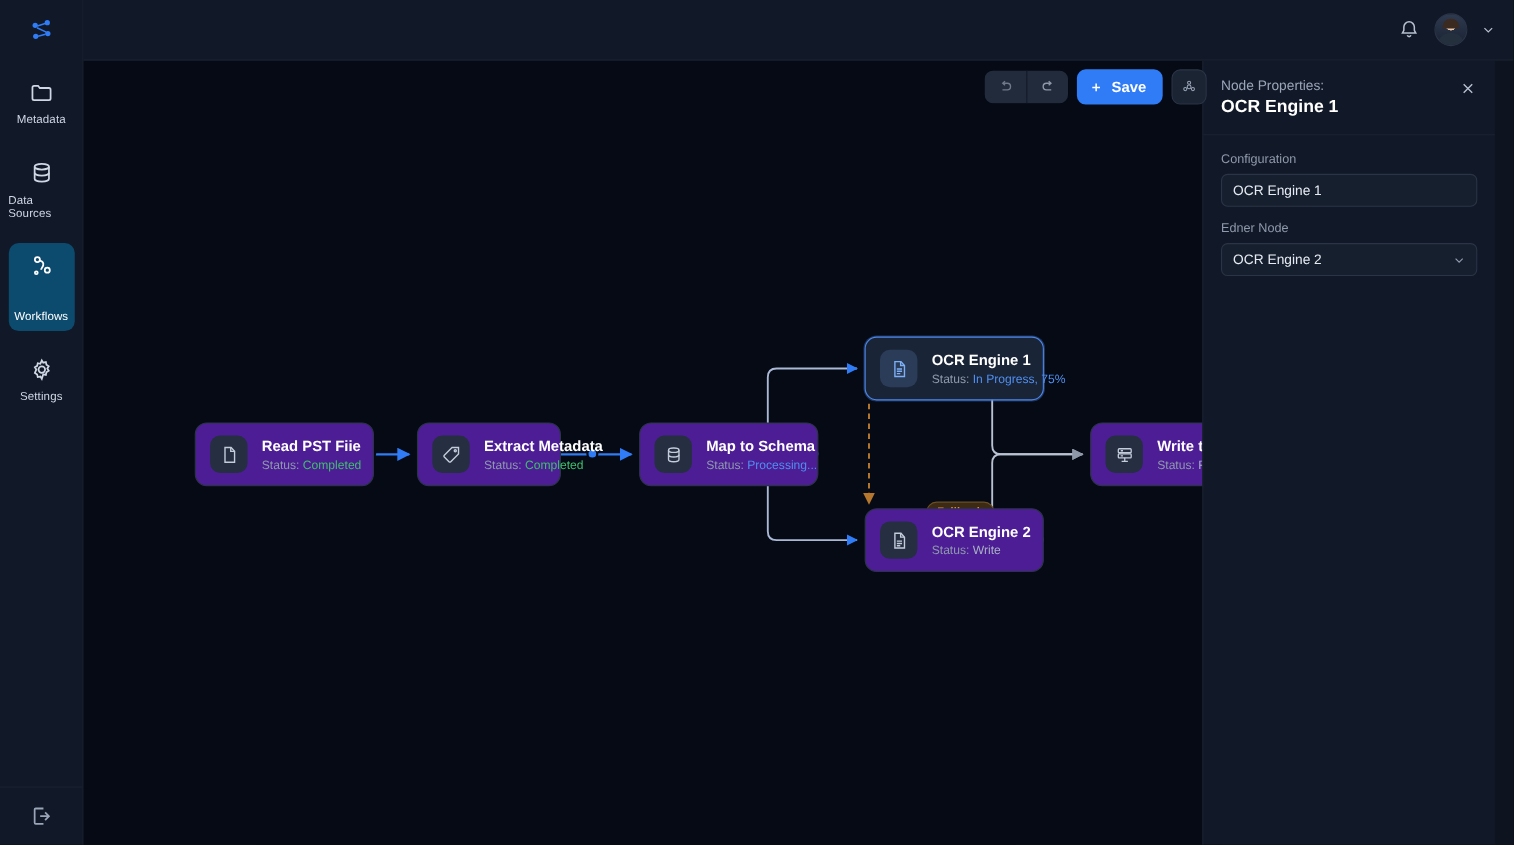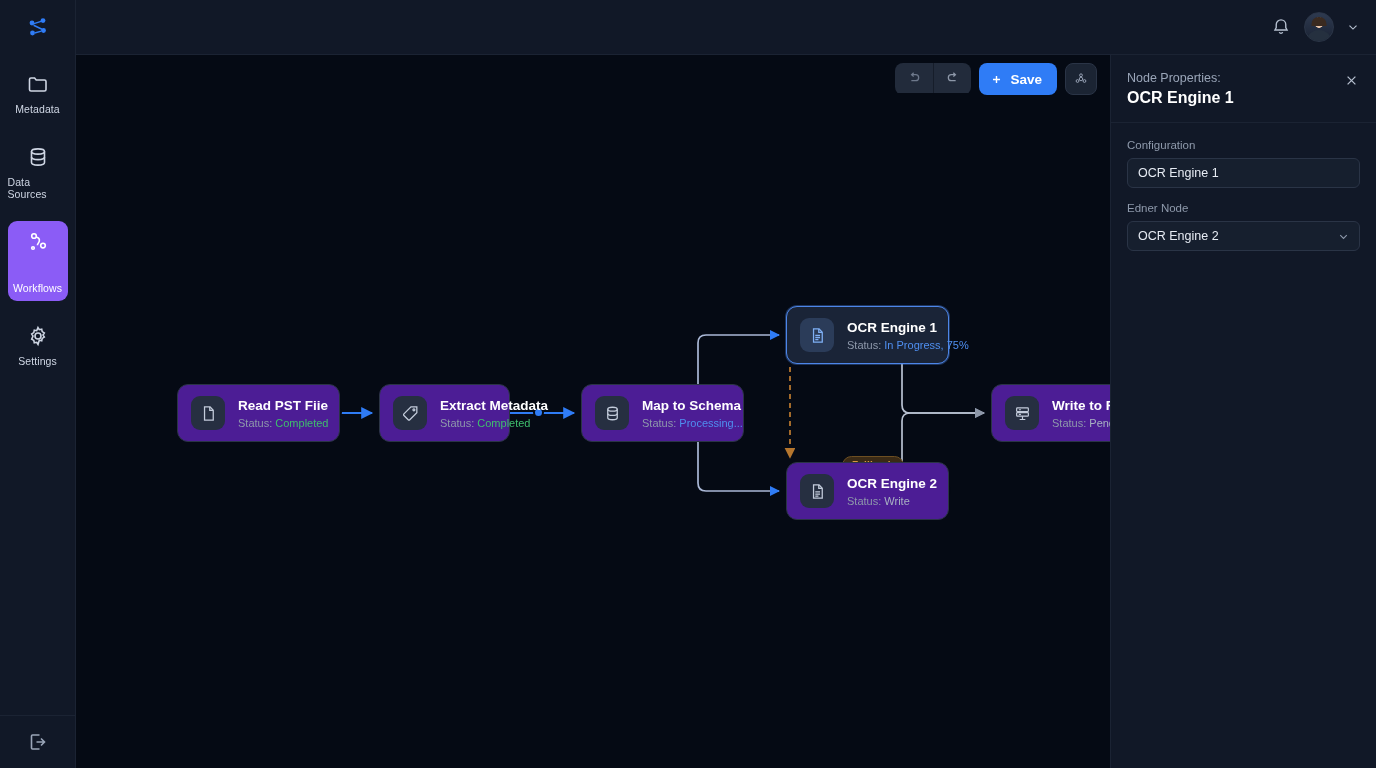--- a/index.html
+++ b/index.html
@@ -19,21 +19,21 @@
     display: flex; flex-direction: column; align-items: center;
     flex: 0 0 76px;
   }
   .rail-logo { height: 55px; display: flex; align-items: center; justify-content: center; width: 100%; }
   .rail-nav { margin-top: 8px; width: 100%; display: flex; flex-direction: column; align-items: center; }
   .rail-item {
     width: 60px; padding: 9px 0 7px; margin-bottom: 14px;
     display: flex; flex-direction: column; align-items: center; gap: 7px;
     border-radius: 9px; cursor: pointer;
   }
-  .rail-item.active { background: #8b5cf6; gap: 28px; }
+  .rail-item.active { background: #0c4a6e; gap: 28px; }
   .rail-item .lbl { font-size: 10.5px; color: #cfd6e4; letter-spacing: .1px; }
   .rail-item.active .lbl { color: #ffffff; }
   .rail-spacer { flex: 1; }
   .rail-bottom {
     width: 100%; height: 53px; border-top: 1px solid #1b2333;
     display: flex; align-items: center; justify-content: center; cursor: pointer;
   }
   .ricon { width: 24px; height: 24px; display: block; }
 
   
@@ -62,21 +62,21 @@
     content: ""; position: absolute; left: 50%; top: 14%; transform: translateX(-50%);
     width: 15px; height: 9px; border-radius: 7px 7px 0 0; background: #3a2a20;
   }
 
   
   .canvas {
     position: absolute; left: 76px; top: 55px; width: 1035px; height: 713px;
     background: #050a14; overflow: hidden;
   }
   .toolbar {
-    position: absolute; right: 14px; top: 8px; display: flex; gap: 8px; z-index: 4;
+    position: absolute; right: 14px; top: 8px; display: flex; align-items: center; gap: 8px; z-index: 4;
   }
   .histgroup { display: flex; border-radius: 8px; overflow: hidden; }
   .tbtn {
     width: 38px; height: 30px; background: #222b3b; border: none;
     display: flex; align-items: center; justify-content: center; cursor: pointer;
   }
   .tbtn + .tbtn { border-left: 1px solid #161d2a; }
   .save-btn {
     height: 32px; padding: 0 15px 0 11px; border-radius: 8px; border: none;
     background: #2f7cf6; color: #fff; font-size: 13.5px; font-weight: bold;
@@ -124,21 +124,21 @@
 
   .fallback-badge {
     position: absolute; padding: 3px 9px; border-radius: 10px;
     background: #3a2a16; border: 1px solid #6d4f22;
     color: #d9963c; font-size: 10px; font-weight: bold; letter-spacing: .2px;
     white-space: nowrap;
   }
 
   
   .panel {
-    position: absolute; right: 0; top: 55px; width: 266px; height: 713px;
+    position: absolute; right: 17px; top: 55px; width: 266px; height: 713px;
     background: #111827; border-left: 1px solid #1b2333;
   }
   .panel-head {
     padding: 16px 16px 15px; border-bottom: 1px solid #1b2333;
     display: flex; align-items: flex-start;
   }
   .panel-head .ph-txt { flex: 1; }
   .ph-kicker { font-size: 12.5px; color: #9aa5b8; }
   .ph-title { font-size: 16px; font-weight: bold; color: #ffffff; margin-top: 4px; }
   .close-x { cursor: pointer; margin-top: 1px; }

